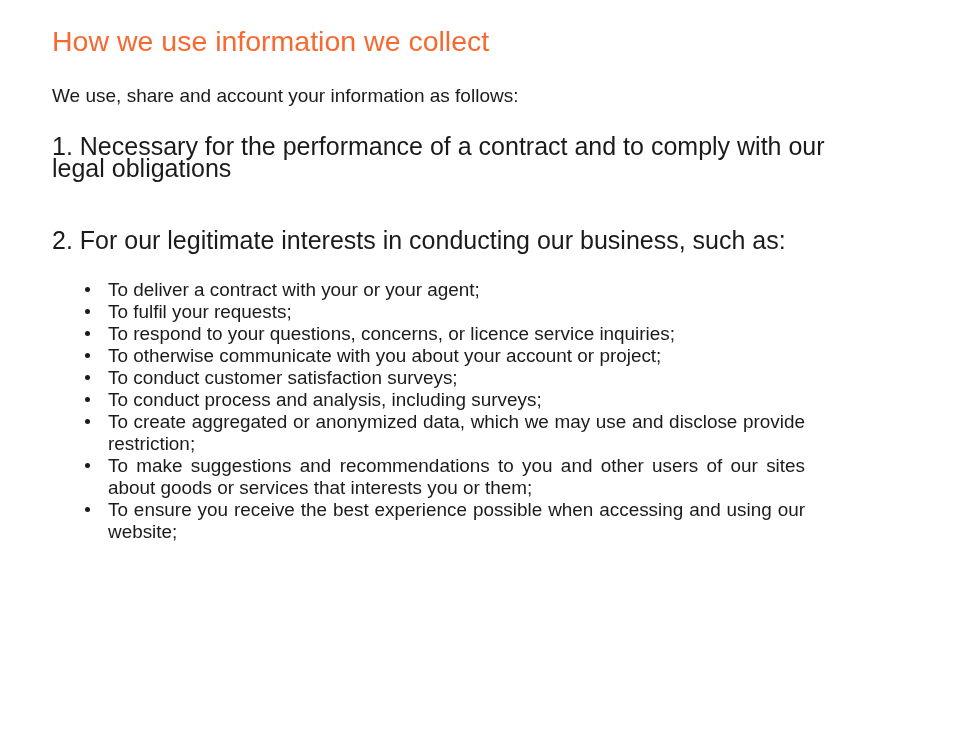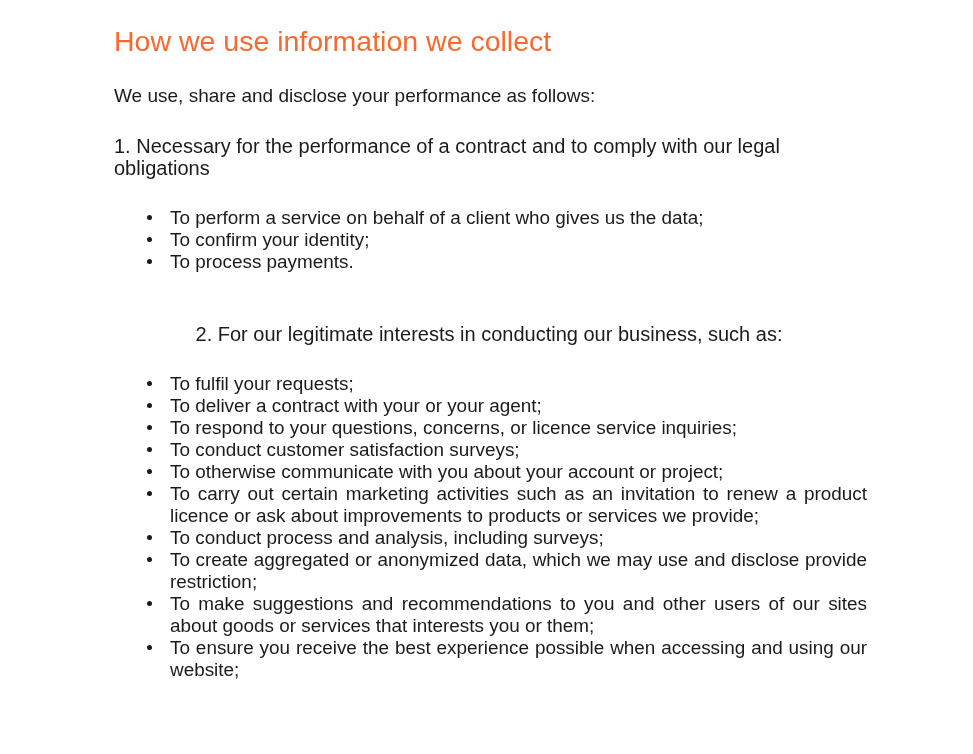--- a/index.html
+++ b/index.html
@@ -8,44 +8,43 @@
       background: #ffffff;
     }
     body {
       width: 973px;
       height: 754px;
       overflow: hidden;
       font-family: "Liberation Sans", sans-serif;
       color: var(--text-color, #1b1b1b);
     }
     .page {
-      padding: 24px 109px 0 114px;
+      padding: 24px 109px 0 52px;
       box-sizing: border-box;
     }
     .page-title {
       font-size: 28.5px;
       line-height: 34px;
       font-weight: 400;
       margin: 0;
       color: var(--heading-color, #f7692f);
       letter-spacing: 0;
     }
     .intro {
       font-size: 19px;
       line-height: 22px;
       margin: 27px 0 0 0;
     }
     .section-title {
-      font-size: 20px;
+      font-size: 25px;
       line-height: 22px;
       margin: 28px 0 0 0;
     }
     .section.second .section-title {
       margin-top: 50px;
-      text-align: center;
     }
     ul.bullet-list {
       list-style: none;
       margin: 28px 0 0 0;
       padding: 0;
       width: 753px;
     }
     ul.bullet-list li {
       position: relative;
       padding-left: 56px;
@@ -65,40 +64,34 @@
       background: var(--text-color, #1b1b1b);
     }
   </style>
 </head>
 <body style="background: rgb(255, 255, 255);">
 
 <div class="page">
 
   <h1 class="page-title">How we use information we collect</h1>
 
-  <p class="intro">We use, share and disclose your performance as follows:</p>
+  <p class="intro">We use, share and account your information as follows:</p>
 
   <div class="section first">
     <p class="section-title">1. Necessary for the performance of a contract and to comply with our legal obligations</p>
-    <ul class="bullet-list">
-      <li>To perform a service on behalf of a client who gives us the data;</li>
-      <li>To confirm your identity;</li>
-      <li>To process payments.</li>
-    </ul>
   </div>
 
   <div class="section second">
     <p class="section-title">2. For our legitimate interests in conducting our business, such as:</p>
     <ul class="bullet-list">
+      <li>To deliver a contract with your or your agent;</li>
       <li>To fulfil your requests;</li>
-      <li>To deliver a contract with your or your agent;</li>
       <li>To respond to your questions, concerns, or licence service inquiries;</li>
+      <li>To otherwise communicate with you about your account or project;</li>
       <li>To conduct customer satisfaction surveys;</li>
-      <li>To otherwise communicate with you about your account or project;</li>
-      <li>To carry out certain marketing activities such as an invitation to renew a product licence or ask about improvements to products or services we provide;</li>
       <li>To conduct process and analysis, including surveys;</li>
       <li>To create aggregated or anonymized data, which we may use and disclose provide restriction;</li>
       <li>To make suggestions and recommendations to you and other users of our sites about goods or services that interests you or them;</li>
       <li>To ensure you receive the best experience possible when accessing and using our website;</li>
     </ul>
   </div>
 
 </div>
 
 </body></html>

